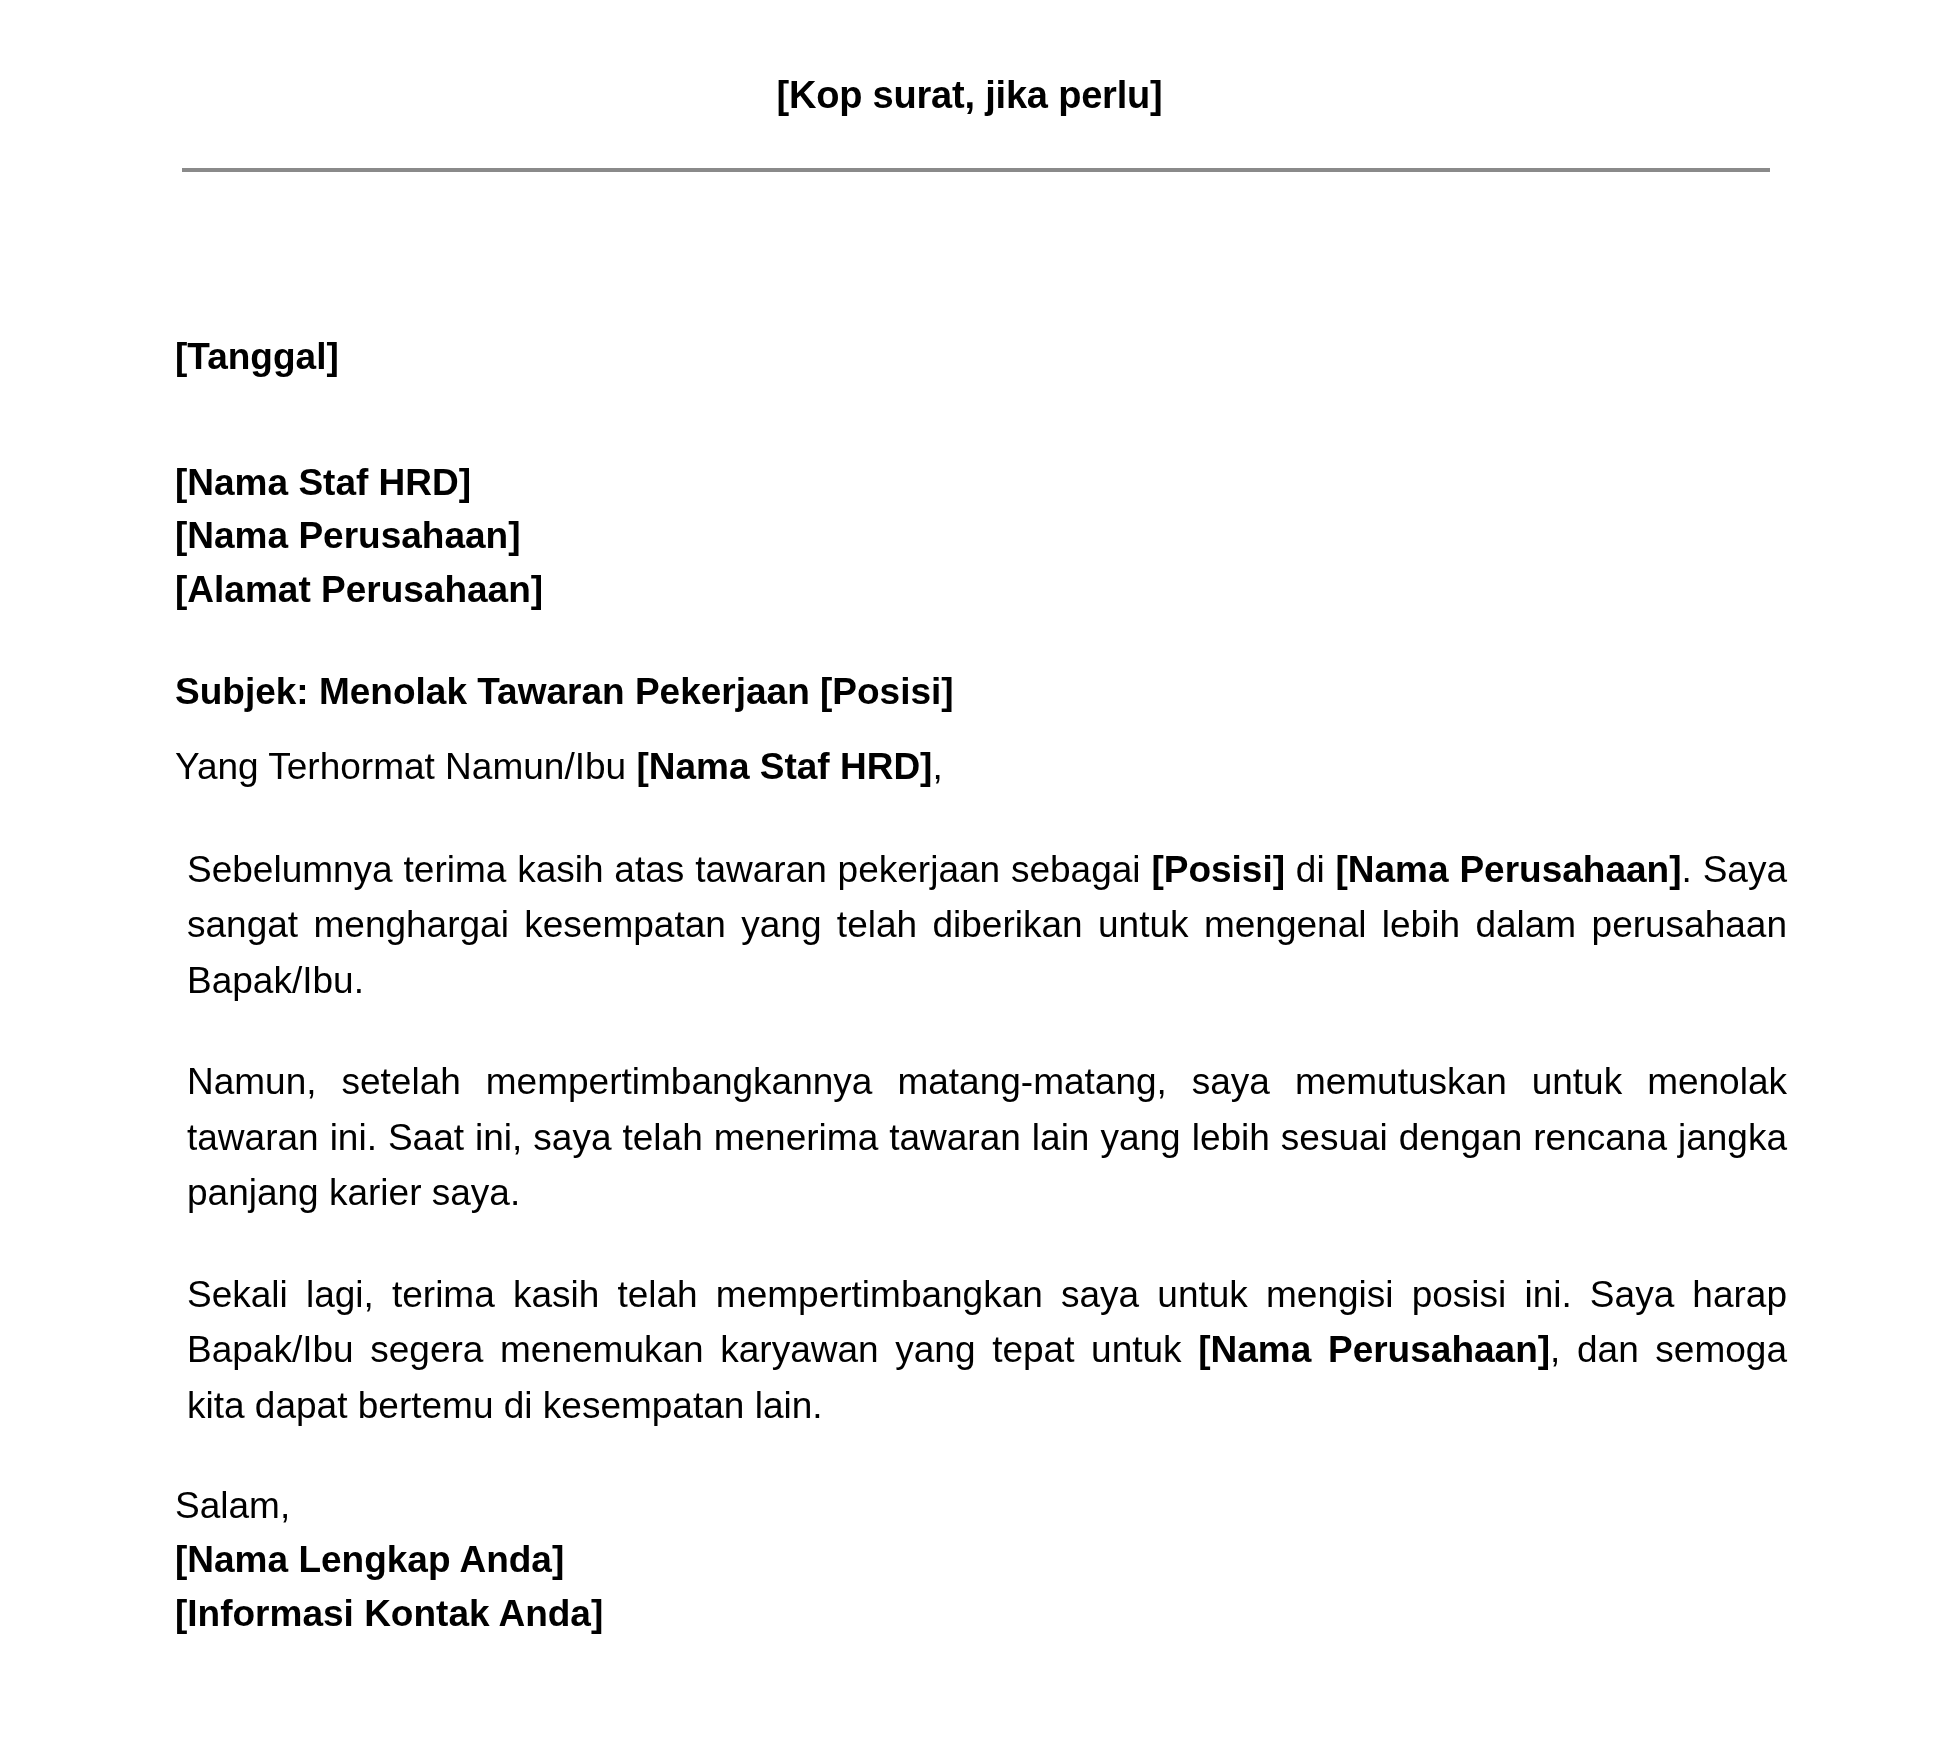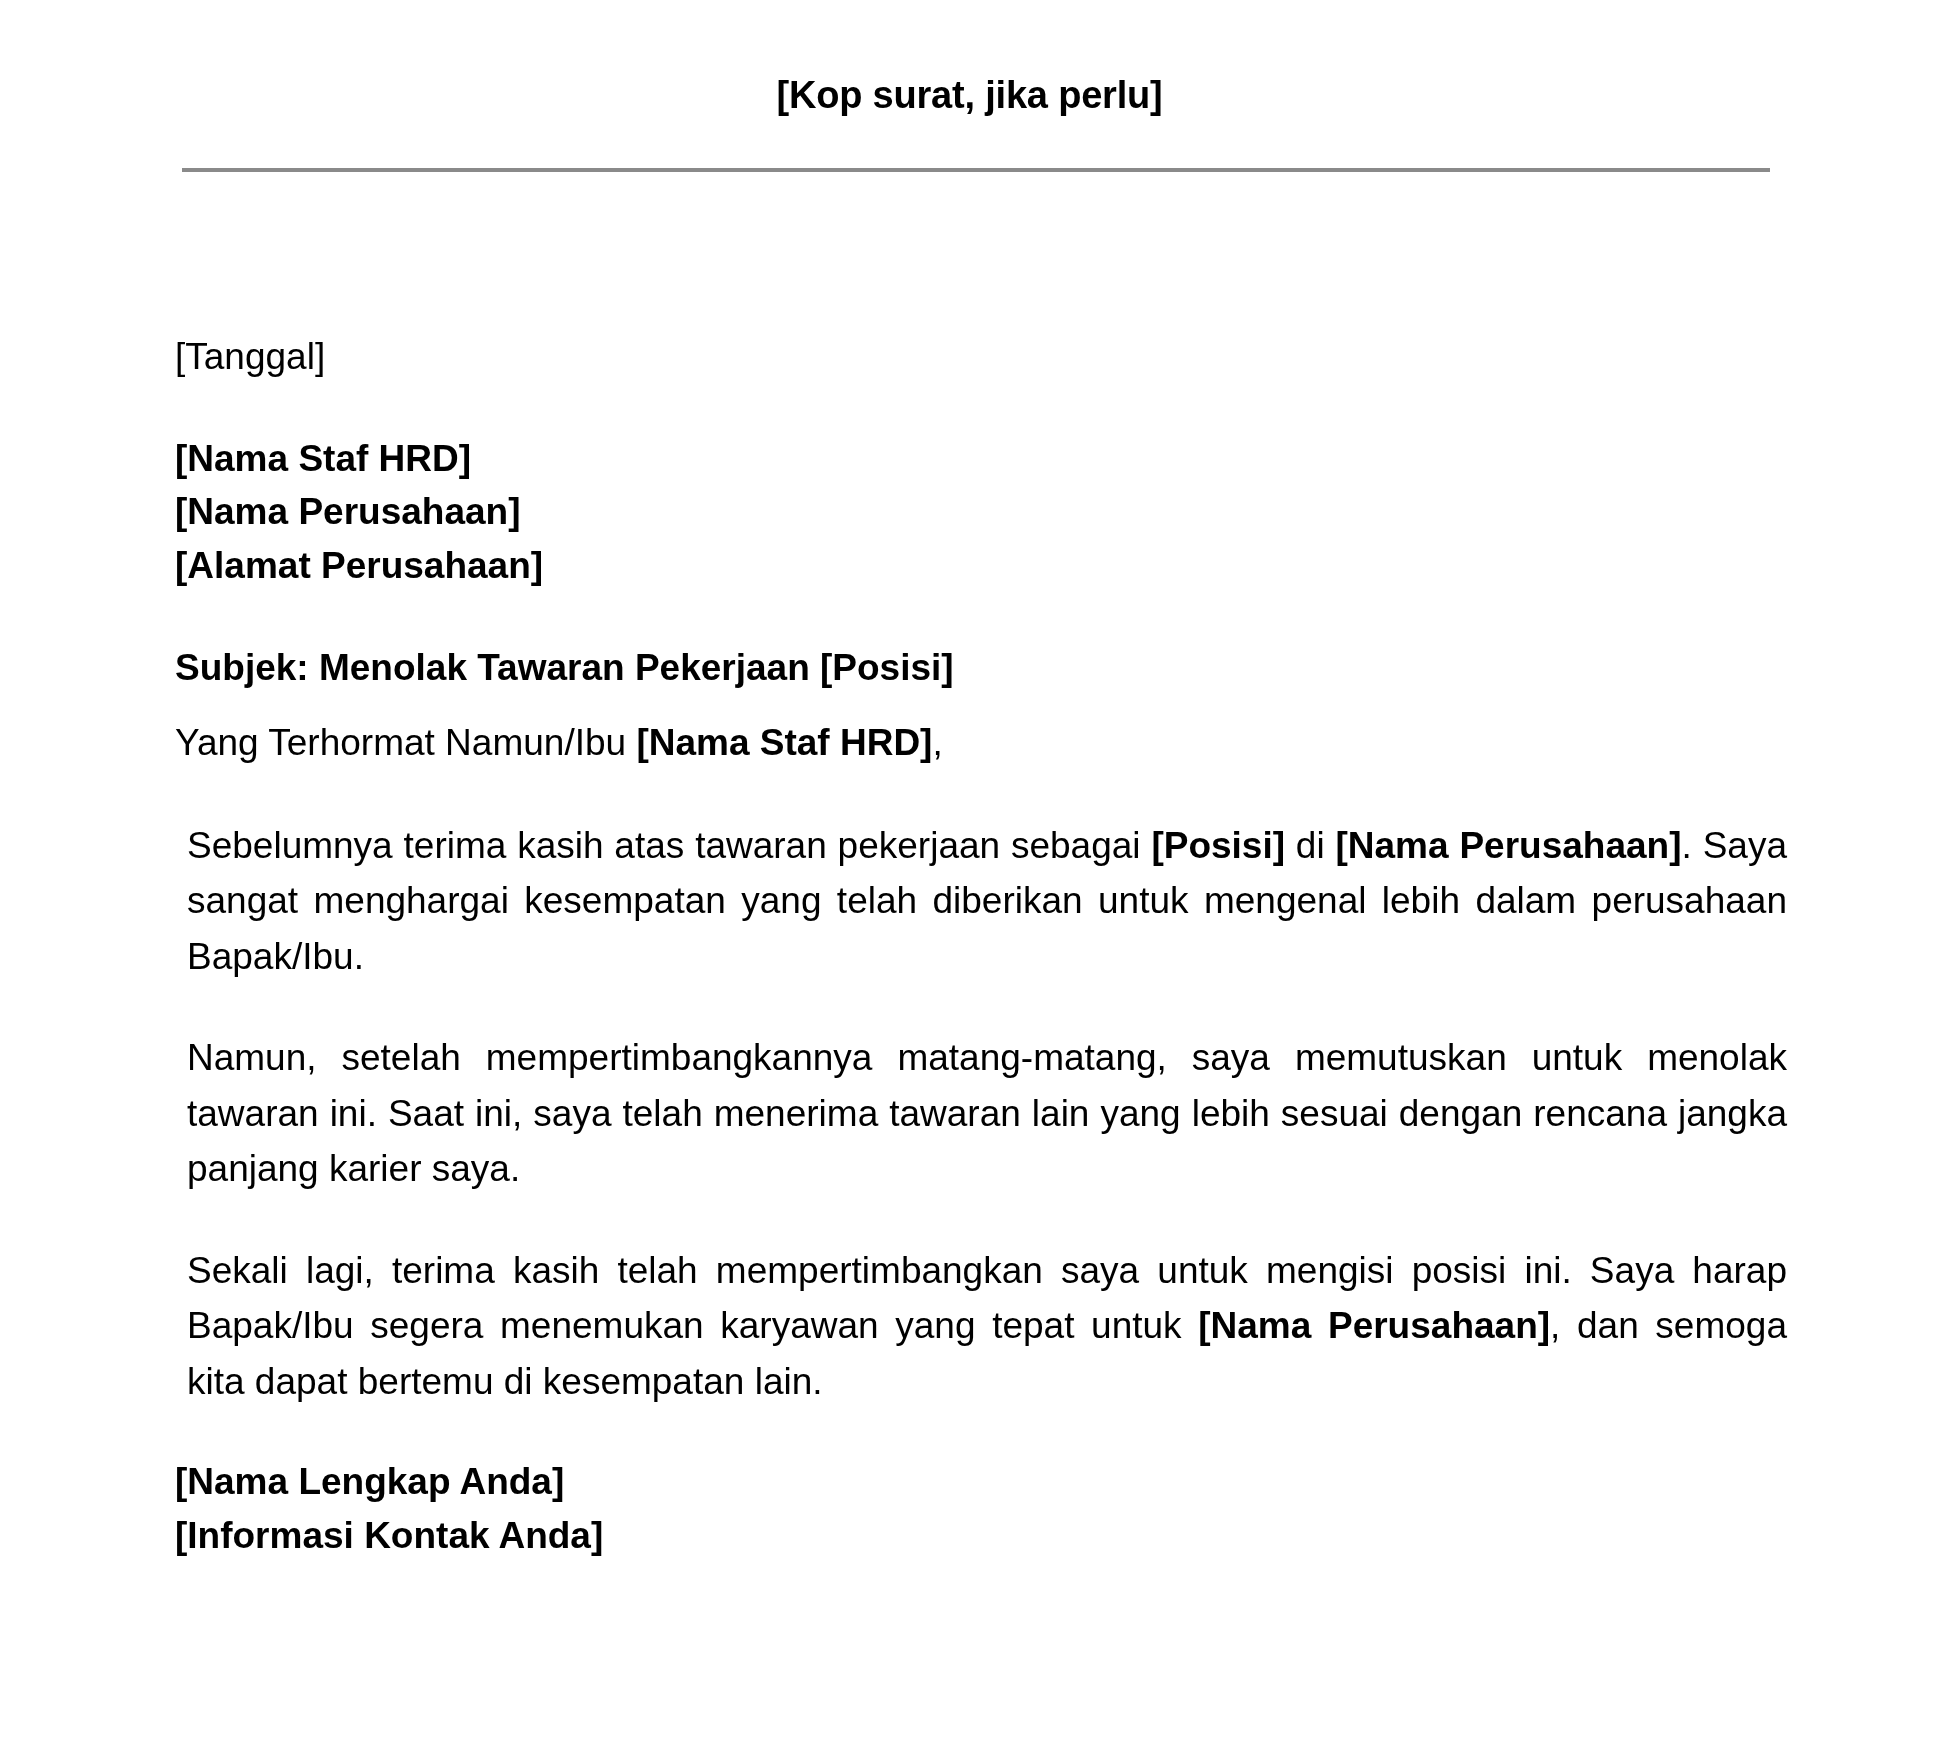--- a/index.html
+++ b/index.html
@@ -62,22 +62,22 @@
   .line {
     display: block;
     white-space: nowrap;
   }
 
   .bold {
     font-weight: bold;
   }
 
   .date-block {
-    font-weight: normal;
-    margin-bottom: 48px;
+    font-weight: bold;
+    margin-bottom: 72px;
   }
 
   .address-block {
     font-weight: bold;
     margin-bottom: 48px;
   }
 
   .subject-block {
     font-weight: bold;
     margin-bottom: 22px;
@@ -137,18 +137,19 @@
       <span>Yang Terhormat Namun/Ibu </span><span class="bold">[Nama Staf HRD]</span><span>,</span>
     </div>
 
     <p class="para"><span>Sebelumnya terima kasih atas tawaran pekerjaan sebagai </span><span class="bold">[Posisi]</span><span> di </span><span class="bold">[Nama Perusahaan]</span><span>. Saya sangat menghargai kesempatan yang telah diberikan untuk mengenal lebih dalam perusahaan Bapak/Ibu.</span></p>
 
     <p class="para"><span>Namun, setelah mempertimbangkannya matang-matang, saya memutuskan untuk menolak tawaran ini. Saat ini, saya telah menerima tawaran lain yang lebih sesuai dengan rencana jangka panjang karier saya.</span></p>
 
     <p class="para"><span>Sekali lagi, terima kasih telah mempertimbangkan saya untuk mengisi posisi ini. Saya harap Bapak/Ibu segera menemukan karyawan yang tepat untuk </span><span class="bold">[Nama Perusahaan]</span><span>, dan semoga kita dapat bertemu di kesempatan lain.</span></p>
 
     <div class="block closing-block">
+      <span class="line">Salam,</span>
       <span class="line closing-name">[Nama Lengkap Anda]</span>
       <span class="line closing-name">[Informasi Kontak Anda]</span>
     </div>
 
   </div>
 </div>
 
 </body></html>

